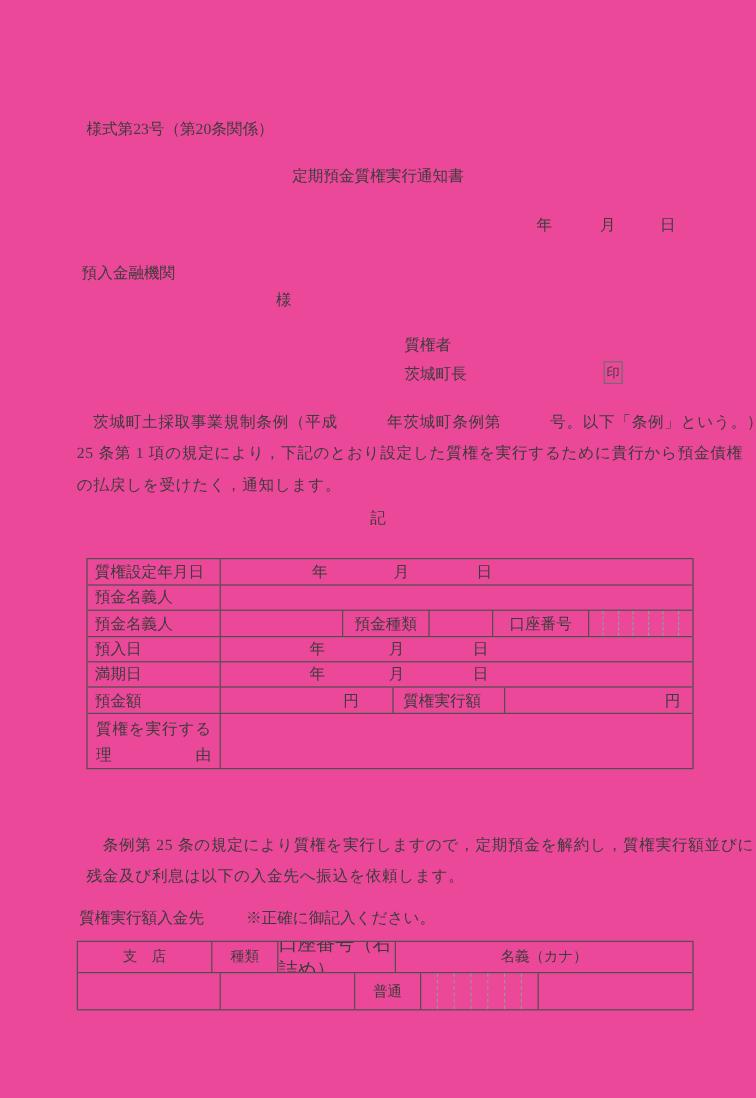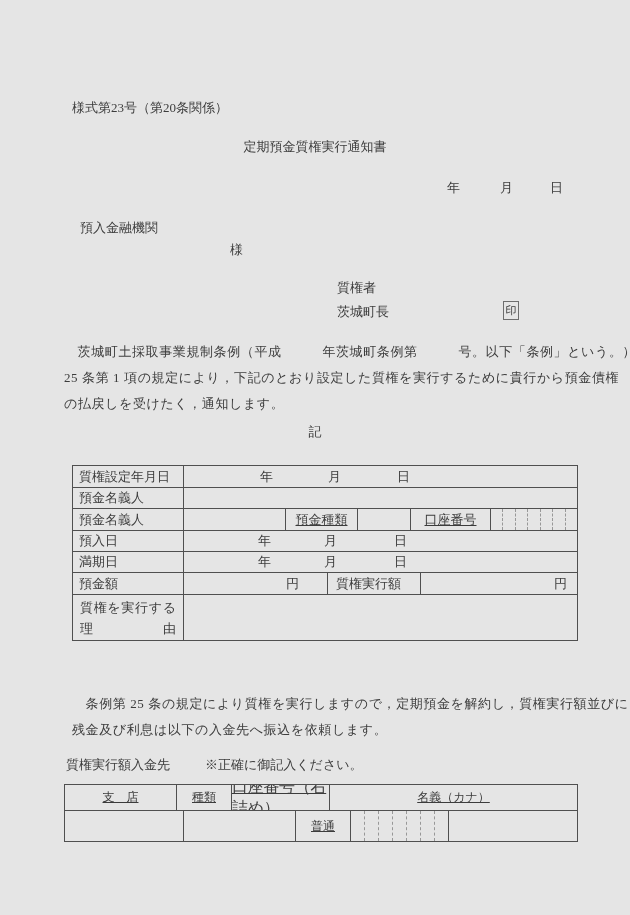--- a/index.html
+++ b/index.html
@@ -1,34 +1,34 @@
 <!DOCTYPE html>
 <html><head>
 <meta charset="utf-8">
 <style>
   * { margin:0; padding:0; box-sizing:border-box; }
   html,body { width:630px; height:915px; background:#ffffff; }
   .page {
-    position:relative; width:630px; height:915px; background:#e5e5e5;
+    position:relative; width:630px; height:915px; background:#ec4899;
     font-family:"Liberation Serif","DejaVu Serif",serif;
     font-size:13px; color:#3c3c3c; overflow:hidden;
   }
   .abs { position:absolute; white-space:nowrap; }
   .center { left:0; width:100%; text-align:center; }
   .para { letter-spacing:0.6px; line-height:26px; }
 
   
   .tbl { position:absolute; border:1px solid #4f4f4f; }
   .row { display:flex; border-bottom:1px solid #4f4f4f;justify-content:center; }
   .row:last-child { border-bottom:none; }
   .cell { border-right:1px solid #4f4f4f; display:flex; align-items:center; overflow:hidden; }
   .cell:last-child { border-right:none; }
   .fill { flex:1; }
   .lab { padding-left:6px; }
-  .ctr { justify-content:center;text-decoration:underline; }
+  .ctr { justify-content:center; }
   .rel { position:relative; }
   .pos { position:absolute; top:50%; transform:translateY(-50%); }
 
   .col2 { flex-direction:column; justify-content:center; align-items:flex-start; }
   .col2 div { line-height:21px; }
 
   .reasonlab { flex-direction:column; justify-content:center; align-items:stretch; padding:0 7px; }
   .just { text-align:justify; text-align-last:justify; width:100%; line-height:21px; }
 
   .digits { display:flex; width:100%; align-self:stretch; }
@@ -51,21 +51,21 @@
   <div class="abs" style="left:72px; top:99px">様式第23号（第20条関係）</div>
 
   <div class="abs center" style="top:138px">定期預金質権実行通知書</div>
 
   <div>
     <span class="abs" style="left:447px; top:179px">年</span>
     <span class="abs" style="left:500px; top:179px">月</span>
     <span class="abs" style="left:550px; top:179px">日</span>
   </div>
 
-  <div class="abs" style="left:80px; top:219px">預入金融機関</div>
+  <div class="abs" style="left:68px; top:219px">預入金融機関</div>
   <div class="abs" style="left:230px; top:241px">様</div>
 
   <div class="abs" style="left:337px; top:279px">質権者</div>
   <div class="abs" style="left:337px; top:303px">茨城町長</div>
   <div class="seal">印</div>
 
   <div class="abs para" style="left:64px; top:339px">
     <div>　茨城町土採取事業規制条例（平成　　　年茨城町条例第　　　号。以下「条例」という。）第</div>
     <div>25 条第 1 項の規定により，下記のとおり設定した質権を実行するために貴行から預金債権</div>
     <div>の払戻しを受けたく，通知します。</div>

